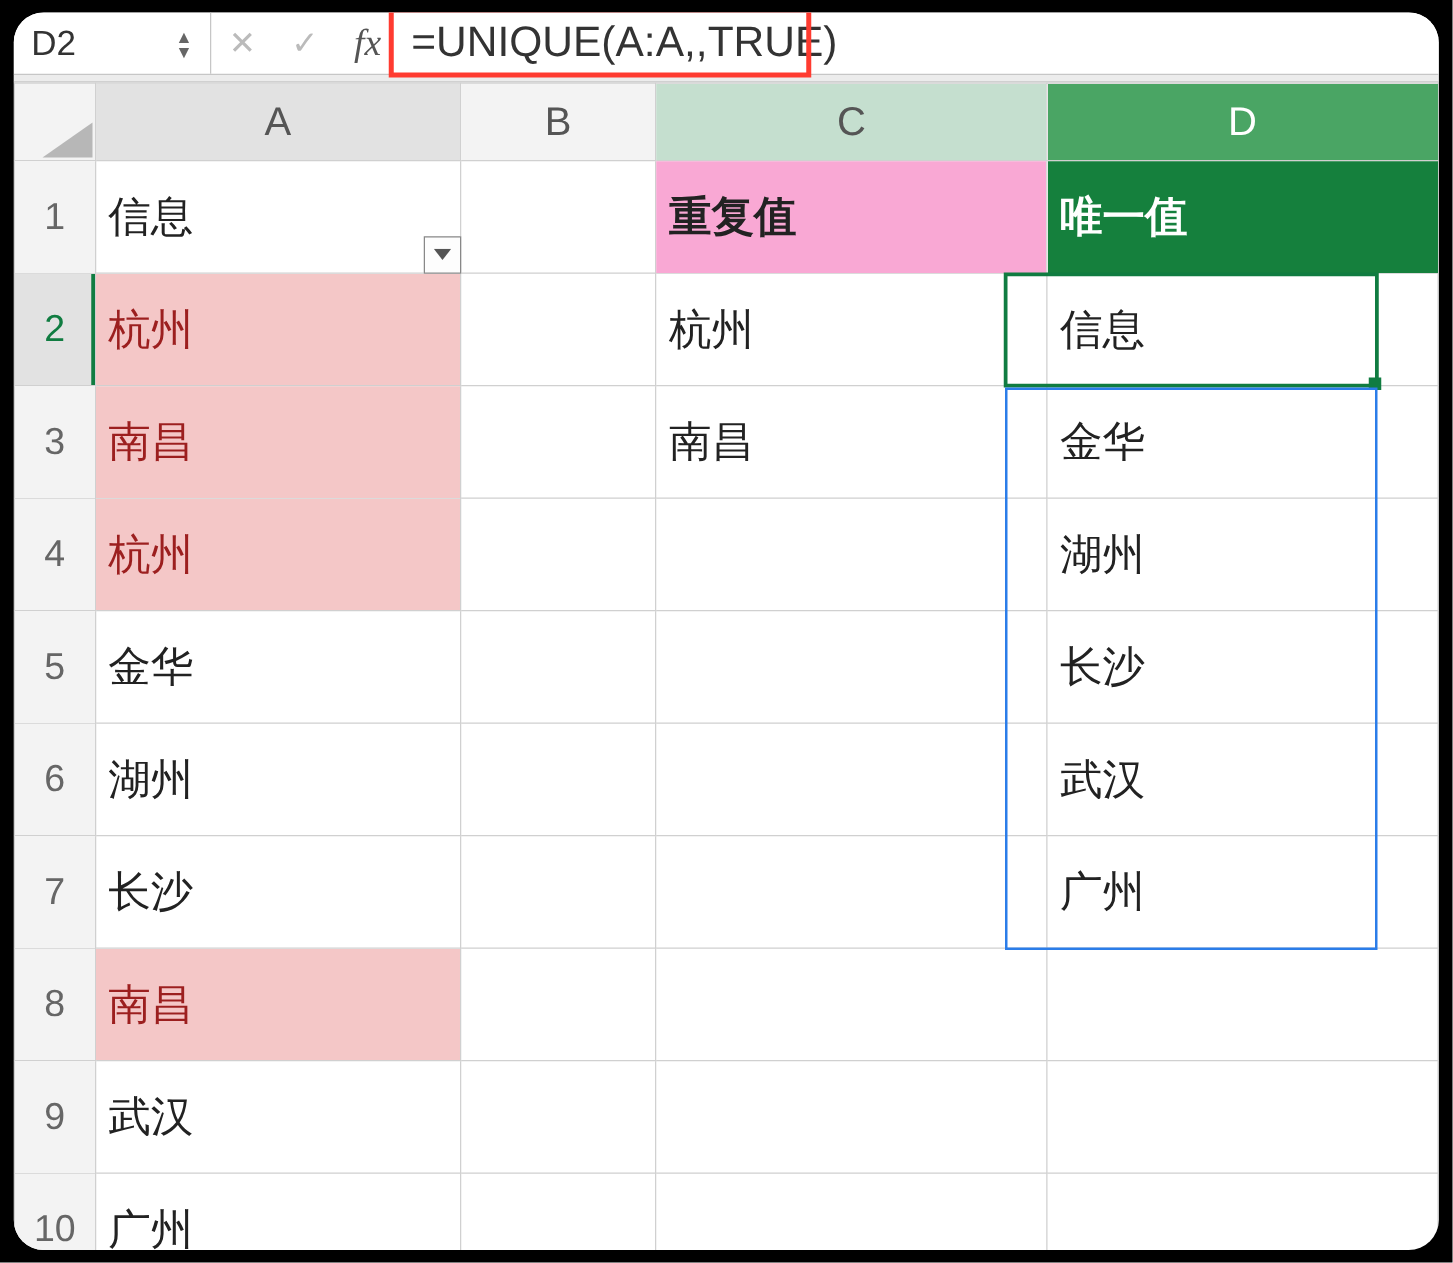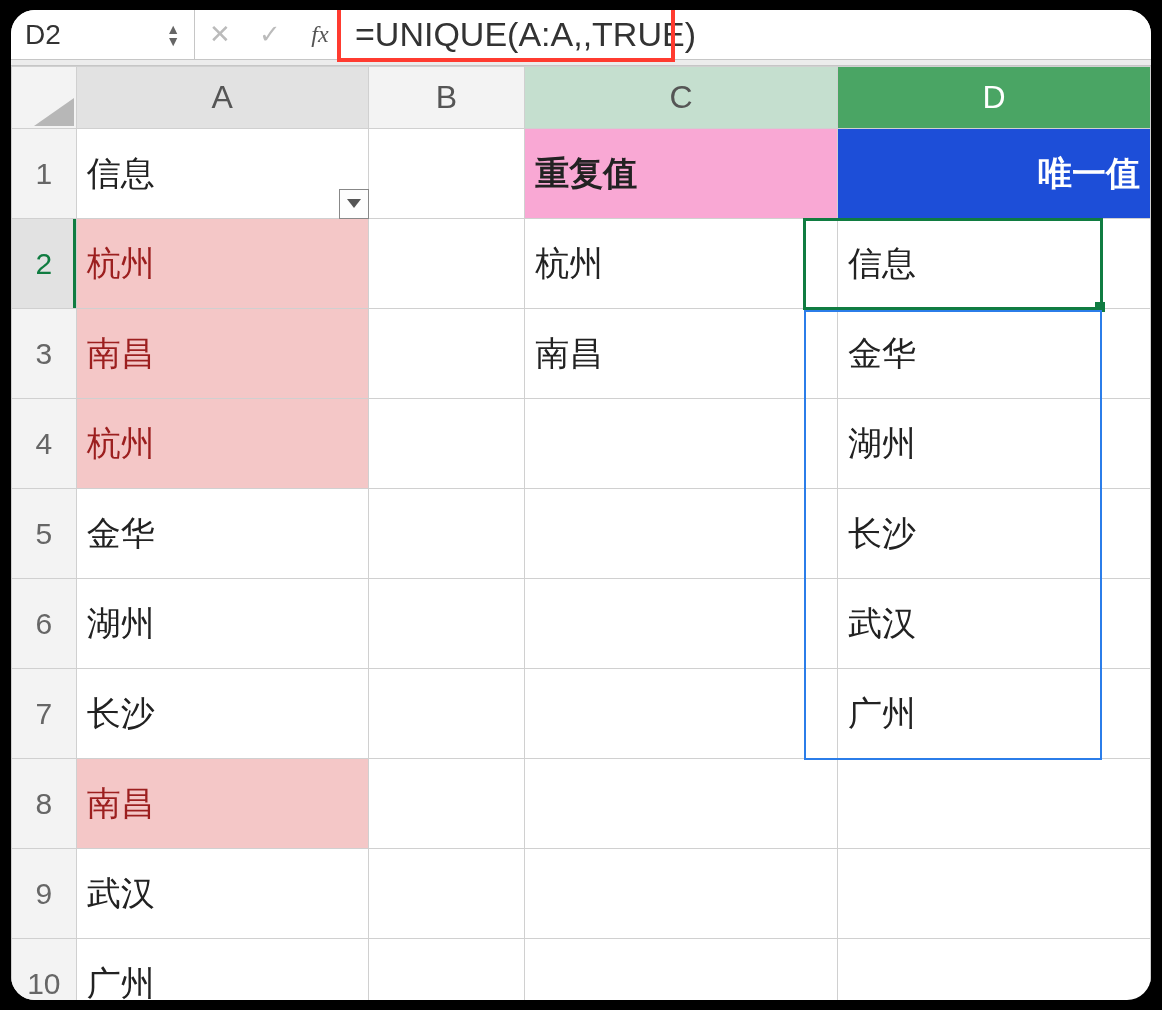--- a/index.html
+++ b/index.html
@@ -26,21 +26,21 @@
   
   .formula-bar {
     display: flex;
     align-items: stretch;
     height: 50px;
     border-bottom: 1px solid #c6c6c6;
     background: #fff;
     font-size: 28px;
   }
   .name-box {
-    width: 184px;
+    width: 158px;
     display: flex;
     align-items: center;
     padding: 10px 14px;
     border-right: 1px solid #c6c6c6;
     color: #333;
   }
   .name-box .ref {
     flex: 1;
   }
   .name-box .stepper {
@@ -60,21 +60,21 @@
     font-size: 26px;
   }
   .fx {
     width: 50px;
     display: flex;
     align-items: center;
     justify-content: center;
     font-style: italic;
     font-family: "Times New Roman", serif;
     color: #555;
-    font-size: 24px;
+    font-size: 30px;
   }
   .formula-input {
     flex: 1;
     display: flex;
     align-items: center;
     padding: 0 10px;
     position: relative;
   }
   .formula-text {
     font-size: 34px;
@@ -152,21 +152,21 @@
   th.colhead.selC { background: #c5dfcf; }
   th.colhead.selD { background: #4aa564; color: #fff; }
 
   .colA { width: 280px; }
   .colB { width: 150px; }
   .colC { width: 300px; }
   .colD { width: 300px; }
 
   .pink { background: #f4c7c7; color: #9c1f1f; }
   .yellow { background: #f9a8d4; font-weight: bold; }
-  .green { background: #1d4ed8; color: #fff; font-weight: bold; text-align: right; }
+  .green { background: #15803d; color: #fff; font-weight: bold; }
 
   .dropdown-btn {
     position: absolute;
     right: -1px;
     bottom: -1px;
     width: 30px;
     height: 30px;
     border: 1px solid #888;
     background: #fdfdfd;
     display: flex;

